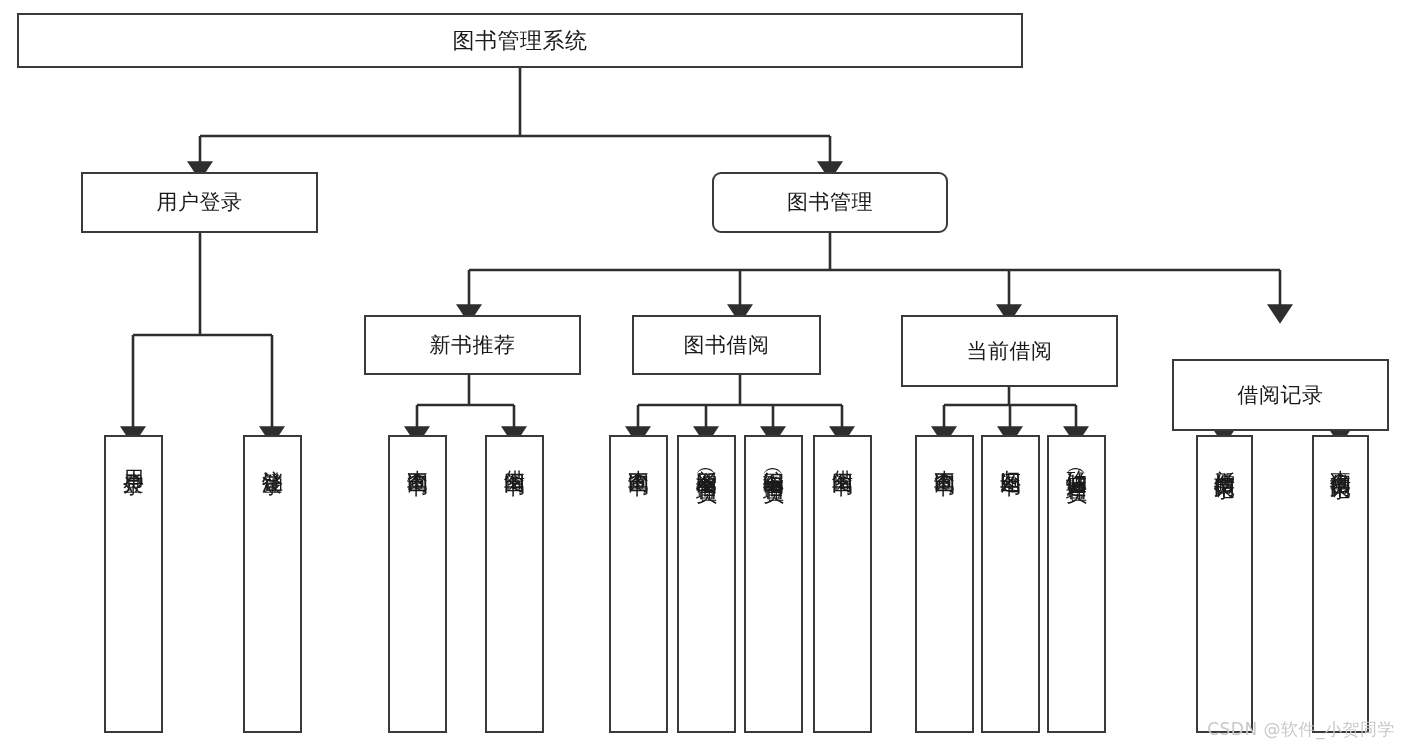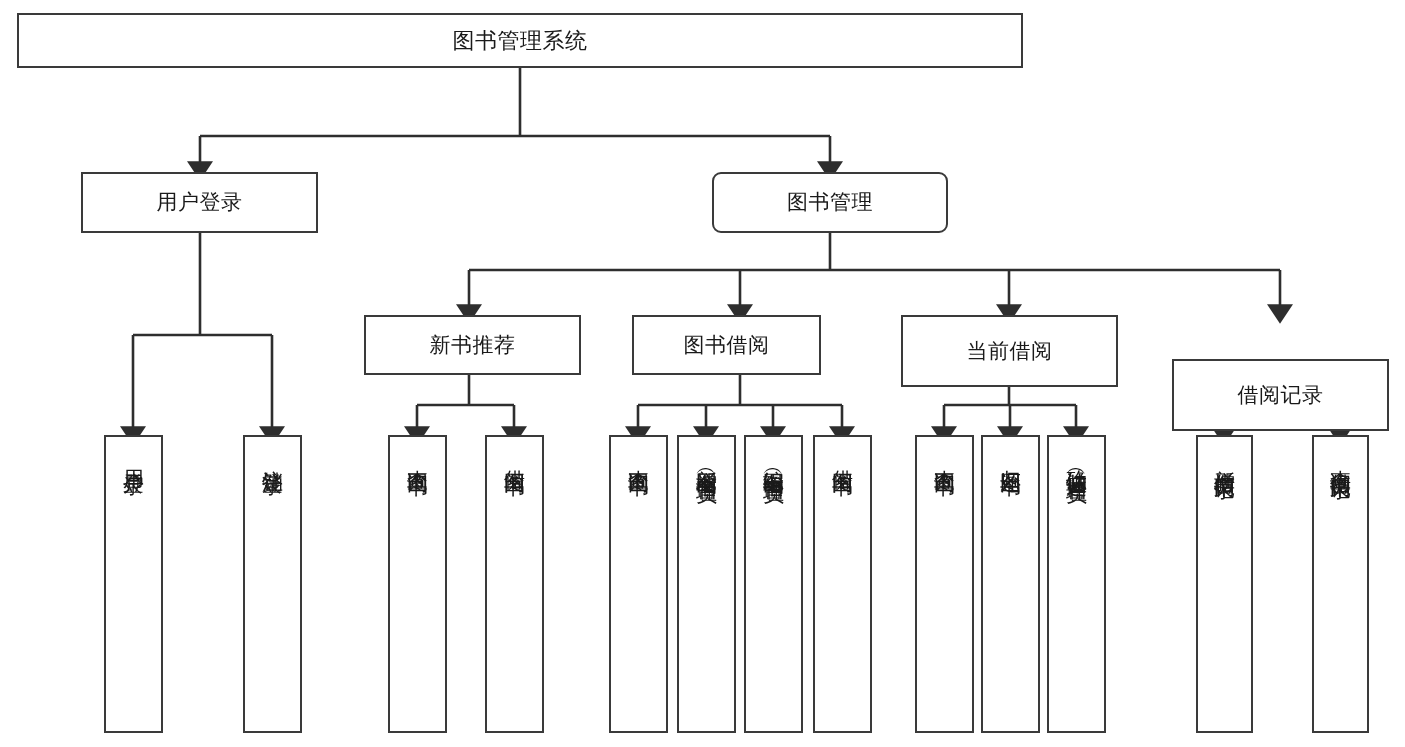--- a/index.html
+++ b/index.html
@@ -191,14 +191,15 @@
     <span class="label">确认归还（管理员）</span>
   </div>
 
   <div class="node vert" style="left:1196px; top:435px; width:57px; height:298px;">
     <span class="label">新增借阅记录</span>
   </div>
   <div class="node vert" style="left:1312px; top:435px; width:57px; height:298px;">
     <span class="label">查询借阅记录</span>
   </div>
 
+  <div id="watermark">CSDN @软件_小贺同学</div>
 
 </div>
 
 </body></html>

